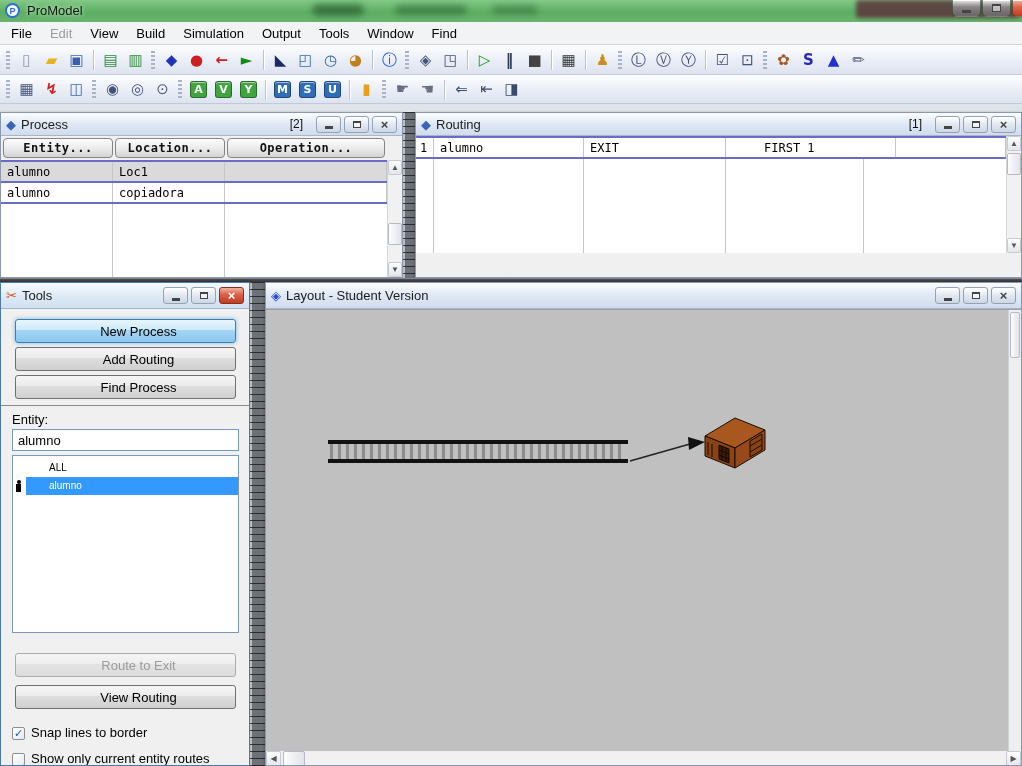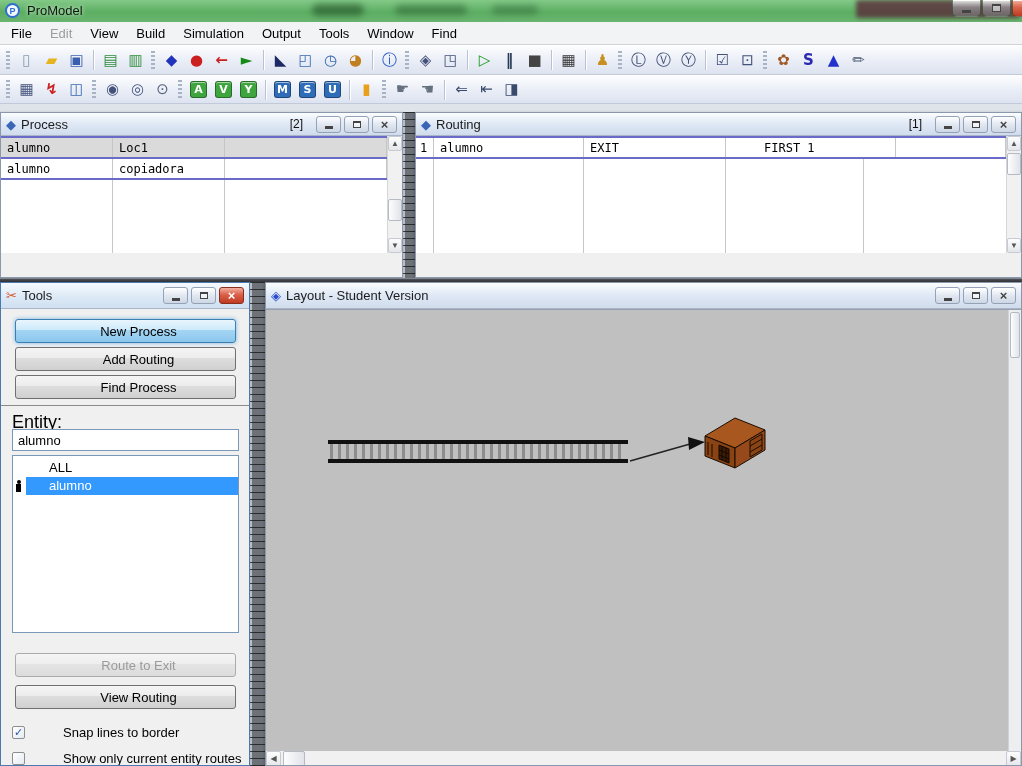--- a/index.html
+++ b/index.html
@@ -106,31 +106,31 @@
   #tools-win .child-title{height:26px;background:linear-gradient(180deg,#f6fafd,#dde9f6 55%,#cfe0f1);}
   #tools-body{position:relative;height:457px;background:#f0f0f0;}
   .tool-btn{position:absolute;left:14px;width:221px;height:24px;border:1px solid #707070;border-radius:3px;
     background:linear-gradient(180deg,#f5f5f5,#ececec 45%,#dedede 46%,#d0d0d0);
     font-family:"Liberation Sans",sans-serif;font-size:13px;color:#000;text-align:center;}
   .tool-btn.primary{background:linear-gradient(180deg,#e9f5fd,#cdeafb 45%,#a5d5f3 46%,#8cc7ee);
     border-color:#3c7fb1;box-shadow:0 0 4px #74b2e2;}
   .tool-btn.disabled{color:#9b9b9b;border-color:#ababab;
     background:linear-gradient(180deg,#f5f5f5,#eeeeee 45%,#e4e4e4 46%,#dcdcdc);}
   #tools-sep{position:absolute;left:0;top:96px;width:100%;border-top:1px solid #8a8a8a;}
-  #entity-label{position:absolute;left:11px;top:103px;font-size:18px;color:#000;}
+  #entity-label{position:absolute;left:11px;top:103px;font-size:13px;color:#000;}
   #entity-input{position:absolute;left:11px;top:120px;width:227px;height:22px;border:1px solid #7a99b8;
     background:#fff;font-size:13px;padding:0 5px;font-family:"Liberation Sans",sans-serif;color:#000;}
   #entity-list{position:absolute;left:11px;top:146px;width:227px;height:178px;border:1px solid #7a99b8;
     background:#fff;overflow:hidden;}
-  .list-item{position:relative;height:18px;line-height:18px;font-size:13px;color:#000;padding-left:36px;}
+  .list-item{position:relative;height:18px;line-height:18px;font-size:10px;color:#000;padding-left:36px;}
   .list-item.selected{background:#3399ff;color:#fff;margin-left:13px;padding-left:23px;}
   .person-ico{position:absolute;left:-11px;top:3px;width:7px;height:12px;}
   .person-ico::before{content:"";position:absolute;left:2px;top:0;width:4px;height:4px;border-radius:50%;background:#000;}
   .person-ico::after{content:"";position:absolute;left:1px;top:4px;width:5px;height:8px;background:#000;}
-  .cb-row{position:absolute;left:11px;display:flex;align-items:center;gap:32px;}
+  .cb-row{position:absolute;left:11px;display:flex;align-items:flex-end;}
   .cb{width:13px;height:13px;border:1px solid #8e8e8e;border-radius:2px;flex:none;
     background:linear-gradient(135deg,#ffffff,#e4ecf3);display:flex;align-items:center;justify-content:center;
     font-size:11px;font-weight:bold;color:#2456a8;}
   .cb.checked::after{content:"✓";}
   .cb-label{font-size:13px;color:#000;margin-left:6px;white-space:nowrap;}
 
   
   #layout-canvas{position:absolute;left:0;top:26px;width:755px;height:442px;background:#c0c0c0;
     border-top:1px solid #98a0b0;}
   #layout-vscroll{position:absolute;right:0;top:0;bottom:0;width:13px;background:#eceef0;border-left:1px solid #cfd2d6;}
@@ -359,20 +359,25 @@
     <span class="count-badge">[2]</span>
     <div class="cw-btn">
         <span class="g-min"></span>
       </div>
     <div class="cw-btn">
         <span class="g-rest"></span>
       </div>
     <div class="cw-btn">
         <span class="g-x">×</span>
       </div>
+  </div>
+  <div class="hdr-row">
+    <div class="th-btn" style="width:110px;">Entity...</div>
+    <div class="th-btn" style="width:110px;">Location...</div>
+    <div class="th-btn" style="width:158px;">Operation...</div>
   </div>
   <div class="table-wrap" style="height:117px;">
     <div class="grid">
       <div class="grid-row shade">
         <div class="gc" style="width:112px;">alumno</div>
         <div class="gc" style="width:112px;">Loc1</div>
         <div class="gc" style="flex:1;"></div>
       </div>
       <div class="grid-row">
         <div class="gc" style="width:112px;">alumno</div>

